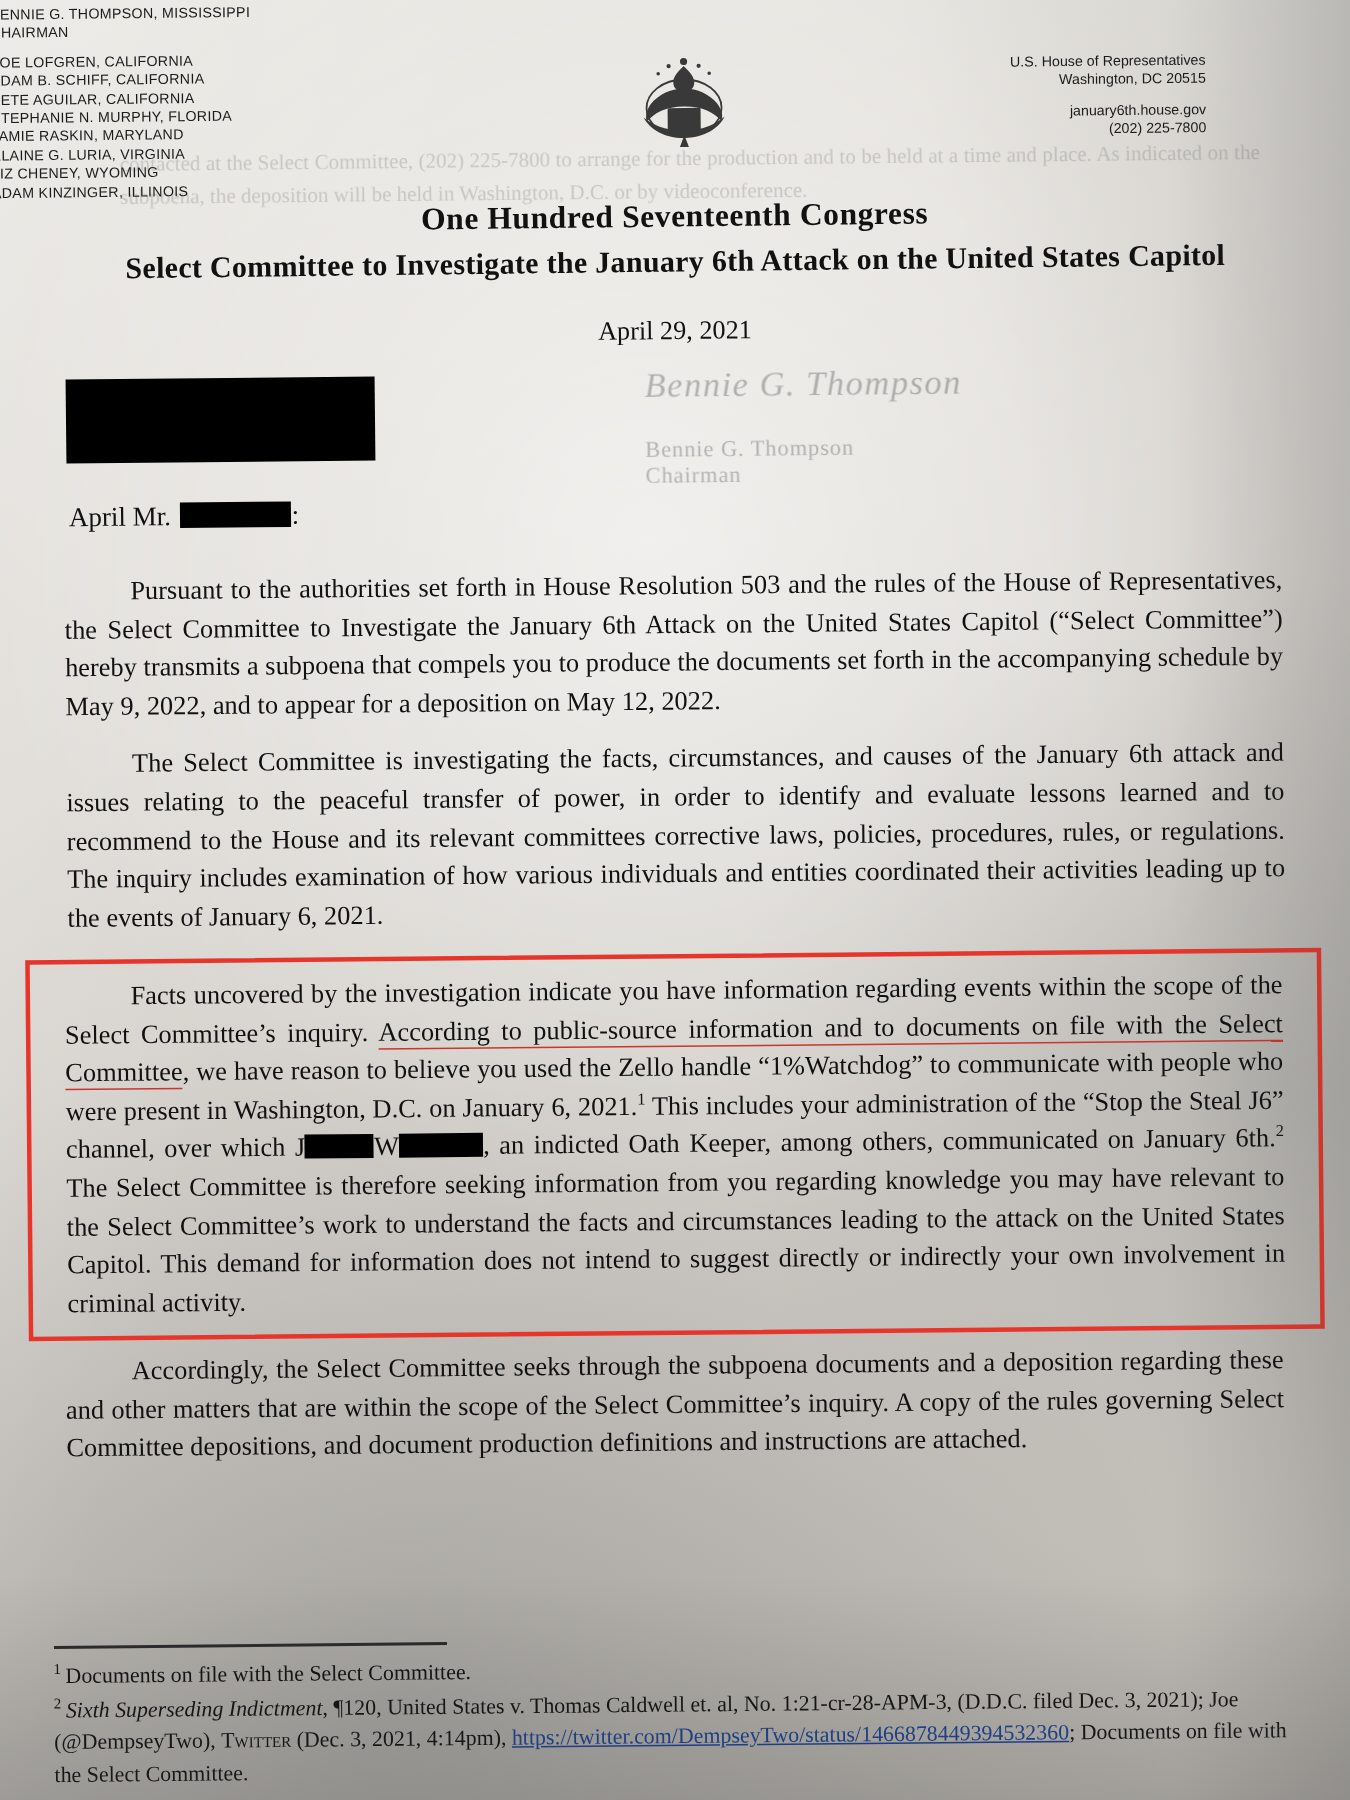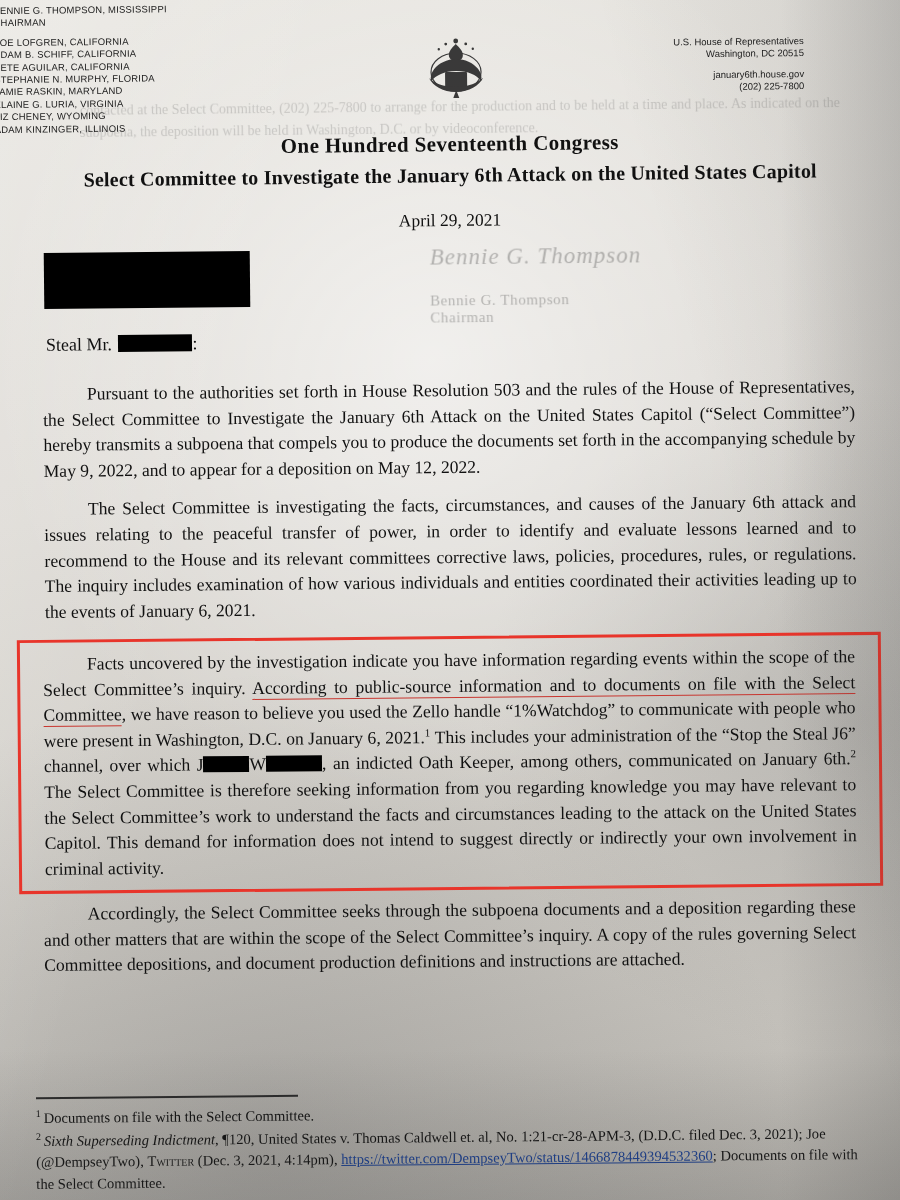--- a/index.html
+++ b/index.html
@@ -327,21 +327,21 @@
 
   <div class="layer" id="signature-block">
     <div class="sig-script">Bennie G. Thompson</div>
     <div class="sig-name">Bennie G. Thompson</div>
     <div class="sig-title">Chairman</div>
   </div>
 
   <div class="layer" id="addr-redaction"></div>
 
   <div class="layer" id="salutation">
-    <span>Steal Mr.</span>
+    <span>April Mr.</span>
     <span class="redaction"></span><span>:</span>
   </div>
 
   <div class="layer" id="body-text">
     <p>Pursuant to the authorities set forth in House Resolution 503 and the rules of the House of Representatives, the Select Committee to Investigate the January 6th Attack on the United States Capitol (“Select Committee”) hereby transmits a subpoena that compels you to produce the documents set forth in the accompanying schedule by May 9, 2022, and to appear for a deposition on May 12, 2022.</p>
     <p>The Select Committee is investigating the facts, circumstances, and causes of the January 6th attack and issues relating to the peaceful transfer of power, in order to identify and evaluate lessons learned and to recommend to the House and its relevant committees corrective laws, policies, procedures, rules, or regulations. The inquiry includes examination of how various individuals and entities coordinated their activities leading up to the events of January 6, 2021.</p>
   </div>
 
   <div class="layer" id="para-highlight">
     <p>

